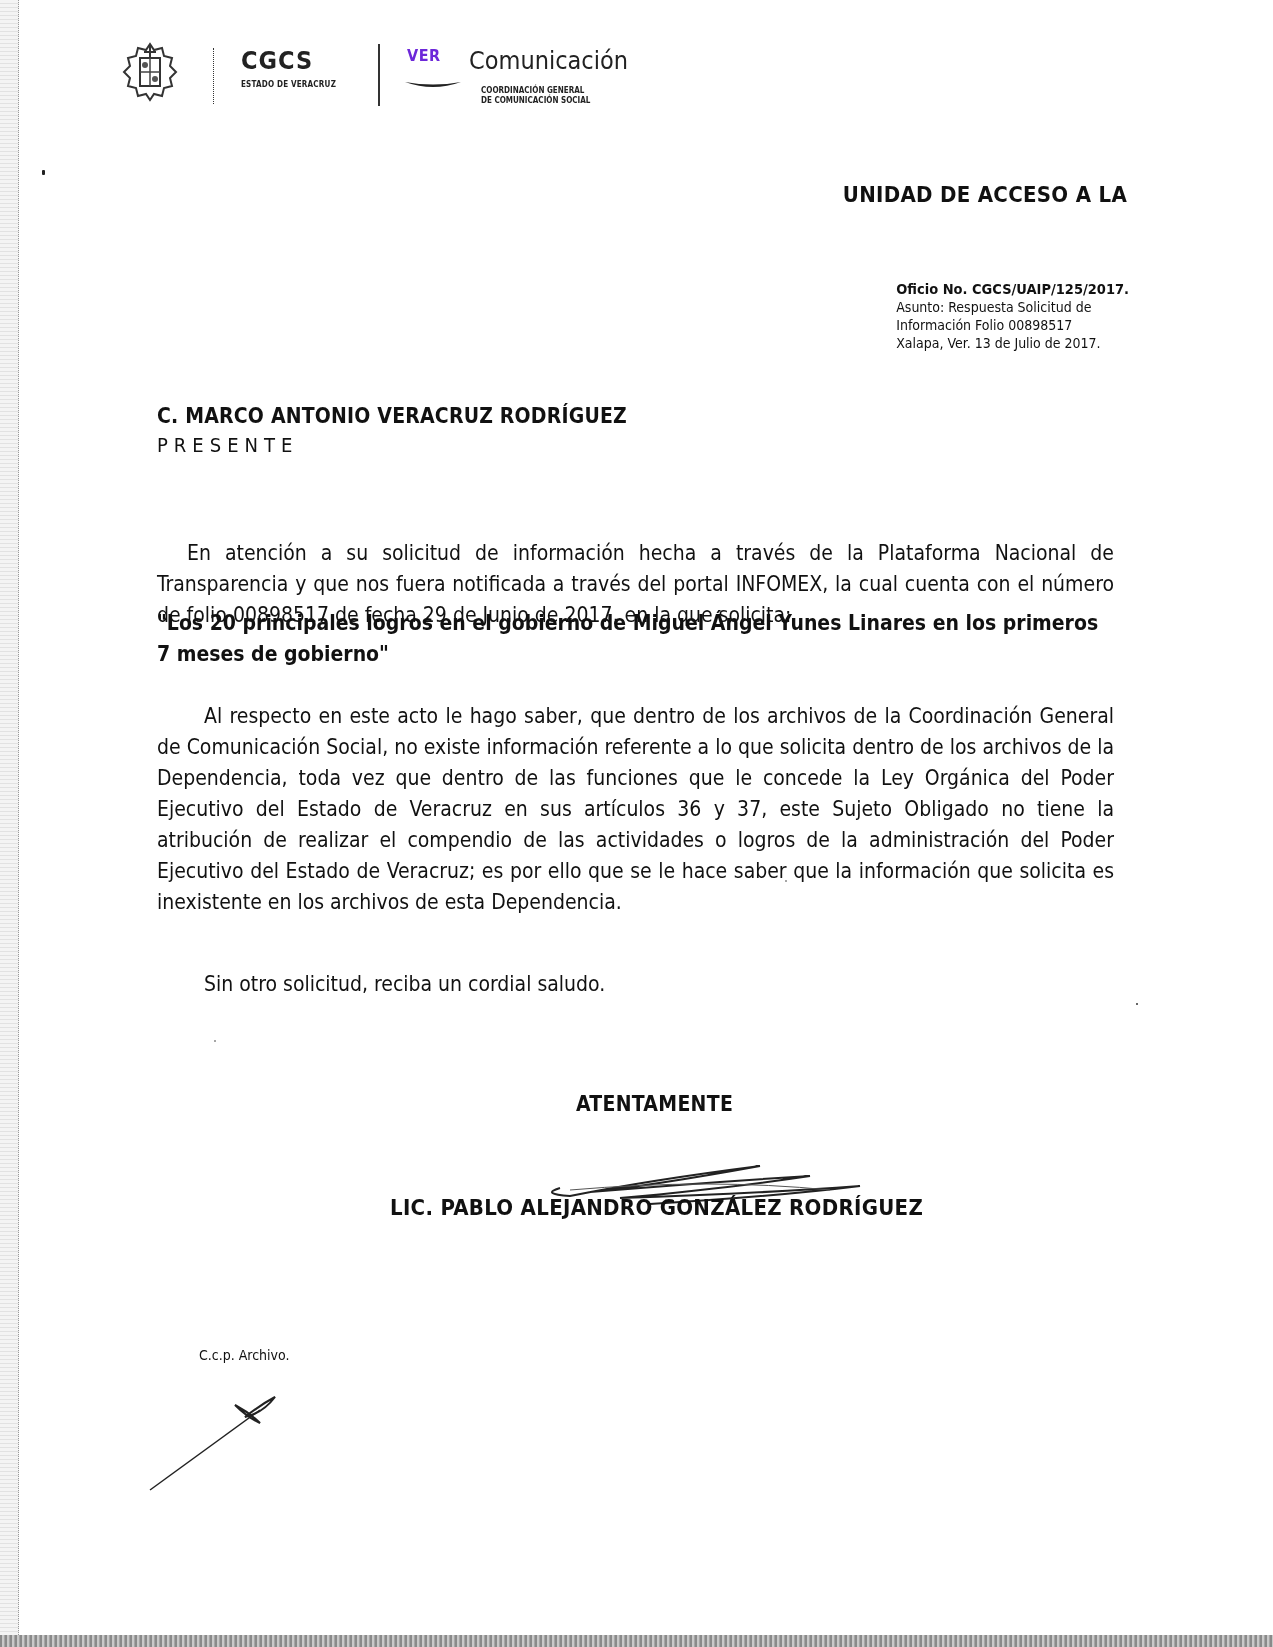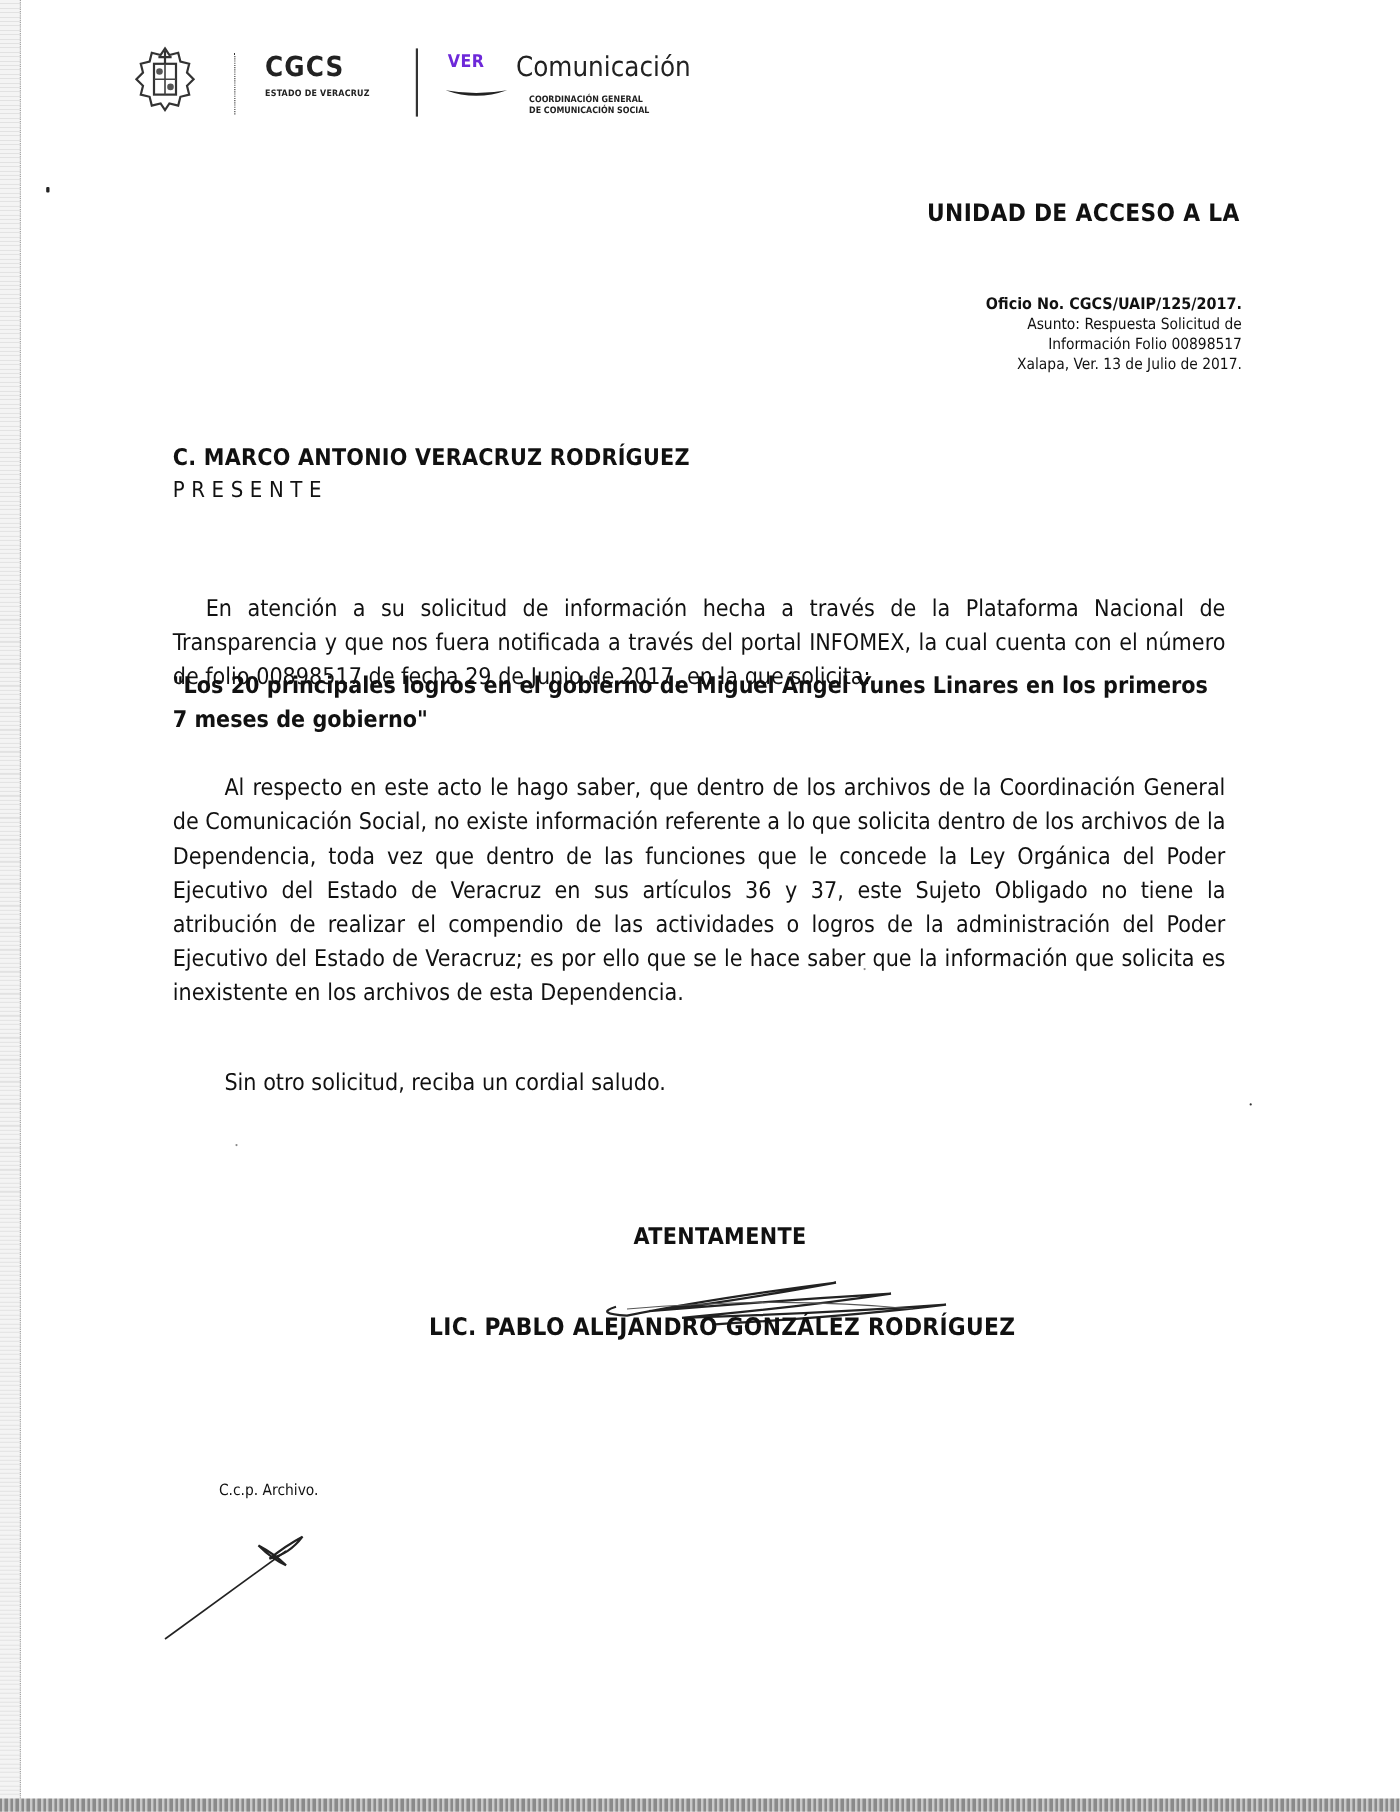--- a/index.html
+++ b/index.html
@@ -26,34 +26,34 @@
   .vl2 { left: 378px; top: 44px; height: 62px; width: 2px; }
   .cgcs { left: 241px; top: 46px; font-size: 25px; font-weight: 700; letter-spacing: 1px; color: #222; font-family: "DejaVu Sans Condensed","DejaVu Sans", sans-serif; }
   .cgcs-sub { left: 241px; top: 80px; font-size: 8px; font-weight: 700; color: #222; letter-spacing: .2px; }
   .ver { left: 407px; top: 46px; font-size: 16px; font-weight: 700; color: #6d28d9; letter-spacing: .5px; }
   .ver-swoosh { left: 404px; top: 80px; width: 58px; height: 10px; }
   .comunic { left: 469px; top: 46px; font-size: 25px; color: #222; }
   .comunic-sub { left: 481px; top: 86px; font-size: 8px; font-weight: 700; line-height: 10px; color: #222; }
 
   .unit-title { right: 146px; top: 140px; text-align: right; font-size: 22px; font-weight: 700; line-height: 30px; letter-spacing: .3px; margin-top: 40px; }
 
-  .ref-block { right: 144px; top: 268px; text-align: right; font-size: 14px; line-height: 18px; }
+  .ref-block { right: 144px; top: 280px; font-size: 14px; line-height: 18px; }
   .ref-block .oficio { font-weight: 700; font-size: 14.5px; }
   .ref-block div { white-space: nowrap; }
 
   .recipient { left: 157px; top: 404px; font-size: 21px; font-weight: 700; letter-spacing: .2px; }
   .presente { left: 157px; top: 433px; font-size: 20px; letter-spacing: 6px; }
 
   .para { left: 157px; width: 957px; font-size: 21px; line-height: 31px; text-align: justify; text-align-last: left; }
   .para1 { top: 490px; text-indent: 30px; margin-top: 48px; }
   .quote { left: 157px; width: 957px; top: 608px; font-size: 21px; line-height: 31px; font-weight: 700; }
   .para2 { top: 701px; text-indent: 47px; }
   .closing { left: 204px; top: 972px; font-size: 21px; }
 
-  .atent { left: 576px; top: 1092px; font-size: 21px; font-weight: 700; letter-spacing: .3px; margin-top: 20px; }
+  .atent { left: 576px; top: 1092px; font-size: 21px; font-weight: 700; letter-spacing: .3px; }
   .signature { left: 530px; top: 1160px; width: 360px; height: 50px; }
   .signer { left: 390px; top: 1195px; font-size: 22px; font-weight: 700; letter-spacing: .3px; }
 
   .ccp { left: 199px; top: 1347px; font-size: 14px; font-weight: 400; }
   .initials { left: 145px; top: 1395px; width: 140px; height: 100px; }
 
   .speck { position: absolute; width: 2px; height: 2px; background: #888; border-radius: 1px; }
 </style>
 </head>
 <body>

